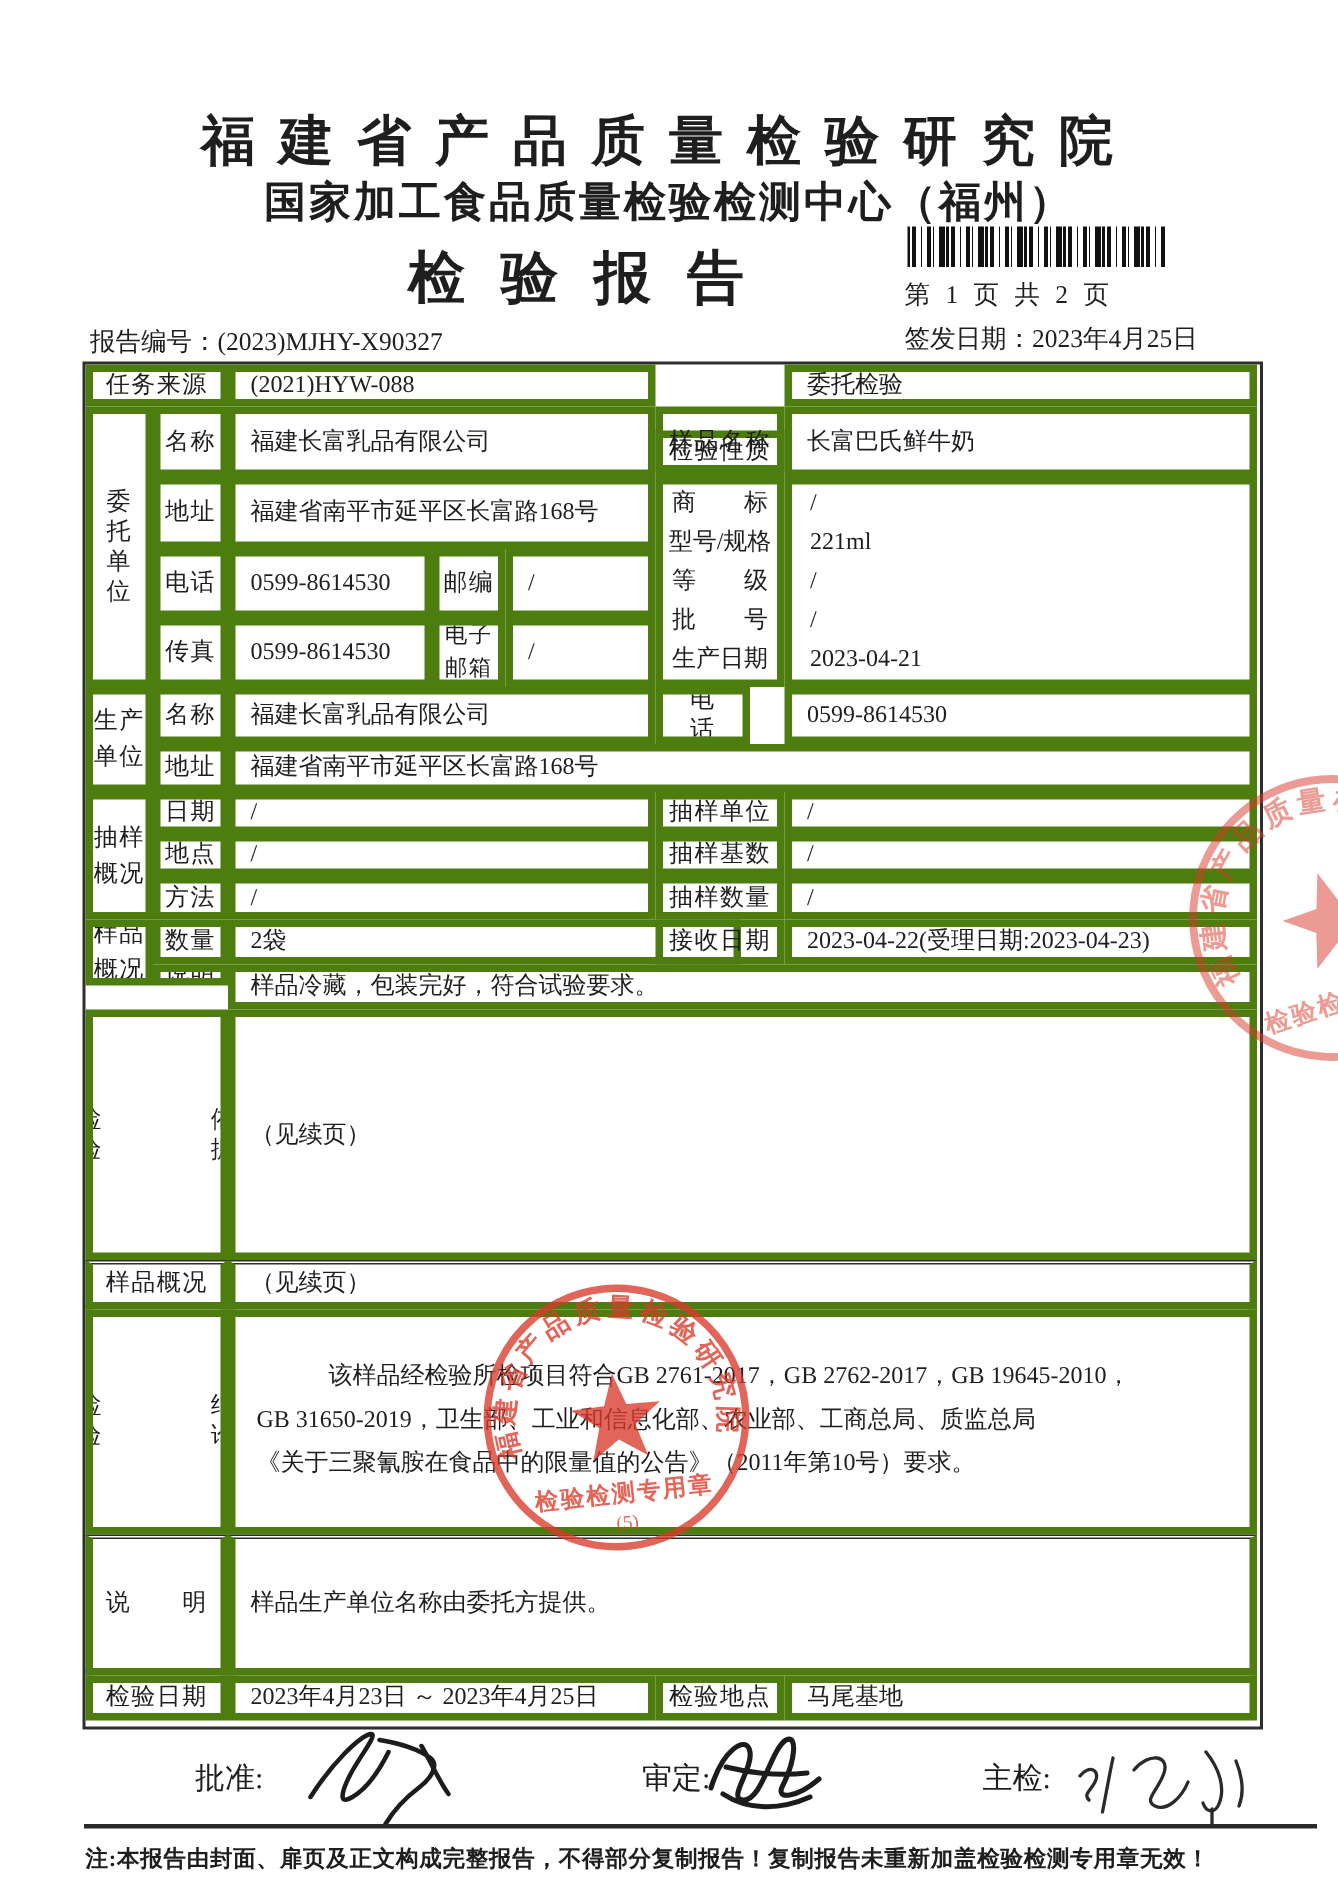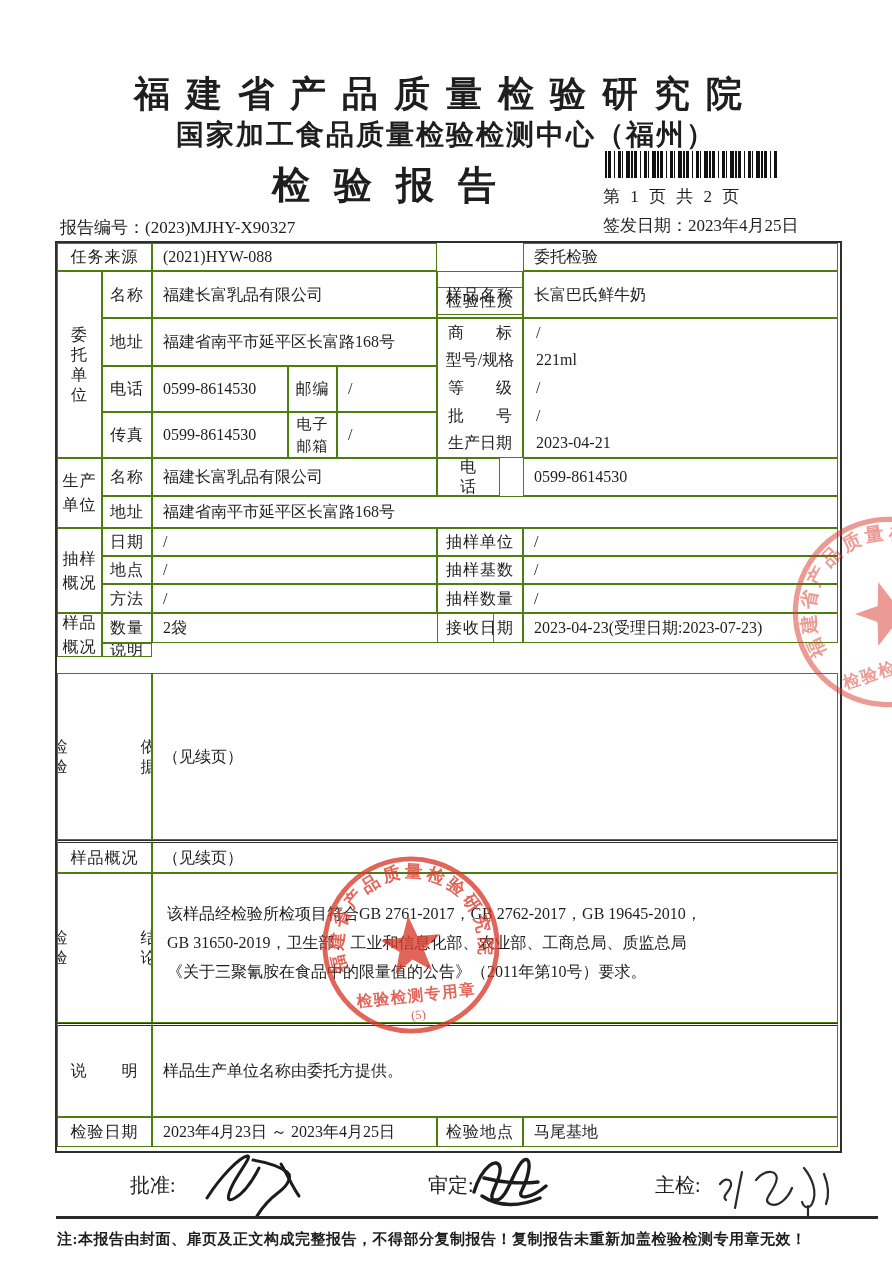--- a/index.html
+++ b/index.html
@@ -16,21 +16,21 @@
              letter-spacing:24px;white-space:nowrap;transform:translateX(-44px);}
   .barcode{left:605px;top:151px;width:173px;height:27px;
            background:repeating-linear-gradient(90deg,#111 0 2px,#fff 2px 3px,#111 3px 6px,#fff 6px 9px,
            #111 9px 10px,#fff 10px 13px,#111 13px 16px,#fff 16px 17px,#111 17px 18px,#fff 18px 21px,
            #111 21px 25px,#fff 25px 26px);}
   .page-info{left:603px;top:185px;font-size:17px;letter-spacing:3px;}
   .report-no{left:60px;top:216px;font-size:17px;}
   .issue-date{left:603px;top:214px;font-size:17px;}
   
   .frame{left:55px;top:241px;width:783px;height:908px;border:2px solid #2e2e2e;}
-  .cell{position:absolute;box-sizing:border-box;border:1px solid #4d7c0f;
+  .cell{position:absolute;box-sizing:border-box;border:5px solid #4d7c0f;
         font-size:16px;line-height:1.25;display:flex;align-items:center;overflow:hidden;}
   .cl{justify-content:center;text-align:center;letter-spacing:1px;}
   .cv{justify-content:flex-start;padding-left:10px;}
   .vtxt{width:20px;margin:0 auto;word-break:break-all;text-align:center;}
   .v2txt{width:40px;margin:0 auto;word-break:break-all;text-align:center;line-height:1.5;}
   .stack{flex-direction:column;justify-content:space-around;align-items:stretch;}
   .stack > div{text-align:center;}
   .stackv{flex-direction:column;justify-content:space-around;align-items:flex-start;padding-left:12px;}
   .two-line{flex-direction:row;justify-content:center;gap:38px;}
   .small2{font-size:15px;line-height:1.2;}
@@ -126,38 +126,39 @@
   <div class="cell cv" style="left:152px;top:584px;width:285px;height:29px;">/</div>
   <div class="cell cl" style="left:437px;top:584px;width:86px;height:29px;">抽样数量</div>
   <div class="cell cv" style="left:523px;top:584px;width:315px;height:29px;">/</div>
 
   <div class="cell cl" style="left:57px;top:613px;width:45px;height:44px;">
       <span class="v2txt">样品概况</span>
     </div>
   <div class="cell cl" style="left:102px;top:613px;width:50px;height:30px;">数量</div>
   <div class="cell cv" style="left:152px;top:613px;width:342px;height:30px;">2袋</div>
   <div class="cell cl" style="left:437px;top:613px;width:86px;height:30px;">接收日期</div>
-  <div class="cell cv" style="left:523px;top:613px;width:315px;height:30px;">2023-04-23(受理日期:2023-07-23)</div>
+  <div class="cell cv" style="left:523px;top:613px;width:315px;height:30px;">2023-04-22(受理日期:2023-04-23)</div>
   <div class="cell cl" style="left:102px;top:643px;width:50px;height:14px;">说明</div>
+  <div class="cell cv" style="left:152px;top:643px;width:686px;height:30px;">样品冷藏，包装完好，符合试验要求。</div>
 
   <div class="cell cl two-line" style="left:57px;top:673px;width:95px;height:167px;">
     <div>检　　验</div>
     <div>依　　据</div>
   </div>
   <div class="cell cv" style="left:152px;top:673px;width:686px;height:167px;">（见续页）</div>
 
   <div class="cell cl dbl" style="left:57px;top:840px;width:95px;height:33px;">样品概况</div>
   <div class="cell cv dbl" style="left:152px;top:840px;width:686px;height:33px;">（见续页）</div>
 
   <div class="cell cl two-line" style="left:57px;top:873px;width:95px;height:150px;">
     <div>检　　验</div>
     <div>结　　论</div>
   </div>
   <div class="cell concl" style="left:152px;top:873px;width:686px;height:150px;">
-    <div style="padding-top:14px;">该样品经检验所检项目符合GB 2761-2017，GB 2762-2017，GB 19645-2010，</div>
+    <div style="padding-top:14px;margin-left:48px;">该样品经检验所检项目符合GB 2761-2017，GB 2762-2017，GB 19645-2010，</div>
     <div>GB 31650-2019，卫生部、工业和信息化部、农业部、工商总局、质监总局</div>
     <div>《关于三聚氰胺在食品中的限量值的公告》（2011年第10号）要求。</div>
   </div>
 
   <div class="cell cl dbl" style="left:57px;top:1023px;width:95px;height:94px;">说　　明</div>
   <div class="cell cv dbl" style="left:152px;top:1023px;width:686px;height:94px;">样品生产单位名称由委托方提供。</div>
 
   <div class="cell cl" style="left:57px;top:1117px;width:95px;height:30px;">检验日期</div>
   <div class="cell cv" style="left:152px;top:1117px;width:285px;height:30px;">2023年4月23日 ～ 2023年4月25日</div>
   <div class="cell cl" style="left:437px;top:1117px;width:86px;height:30px;">检验地点</div>

